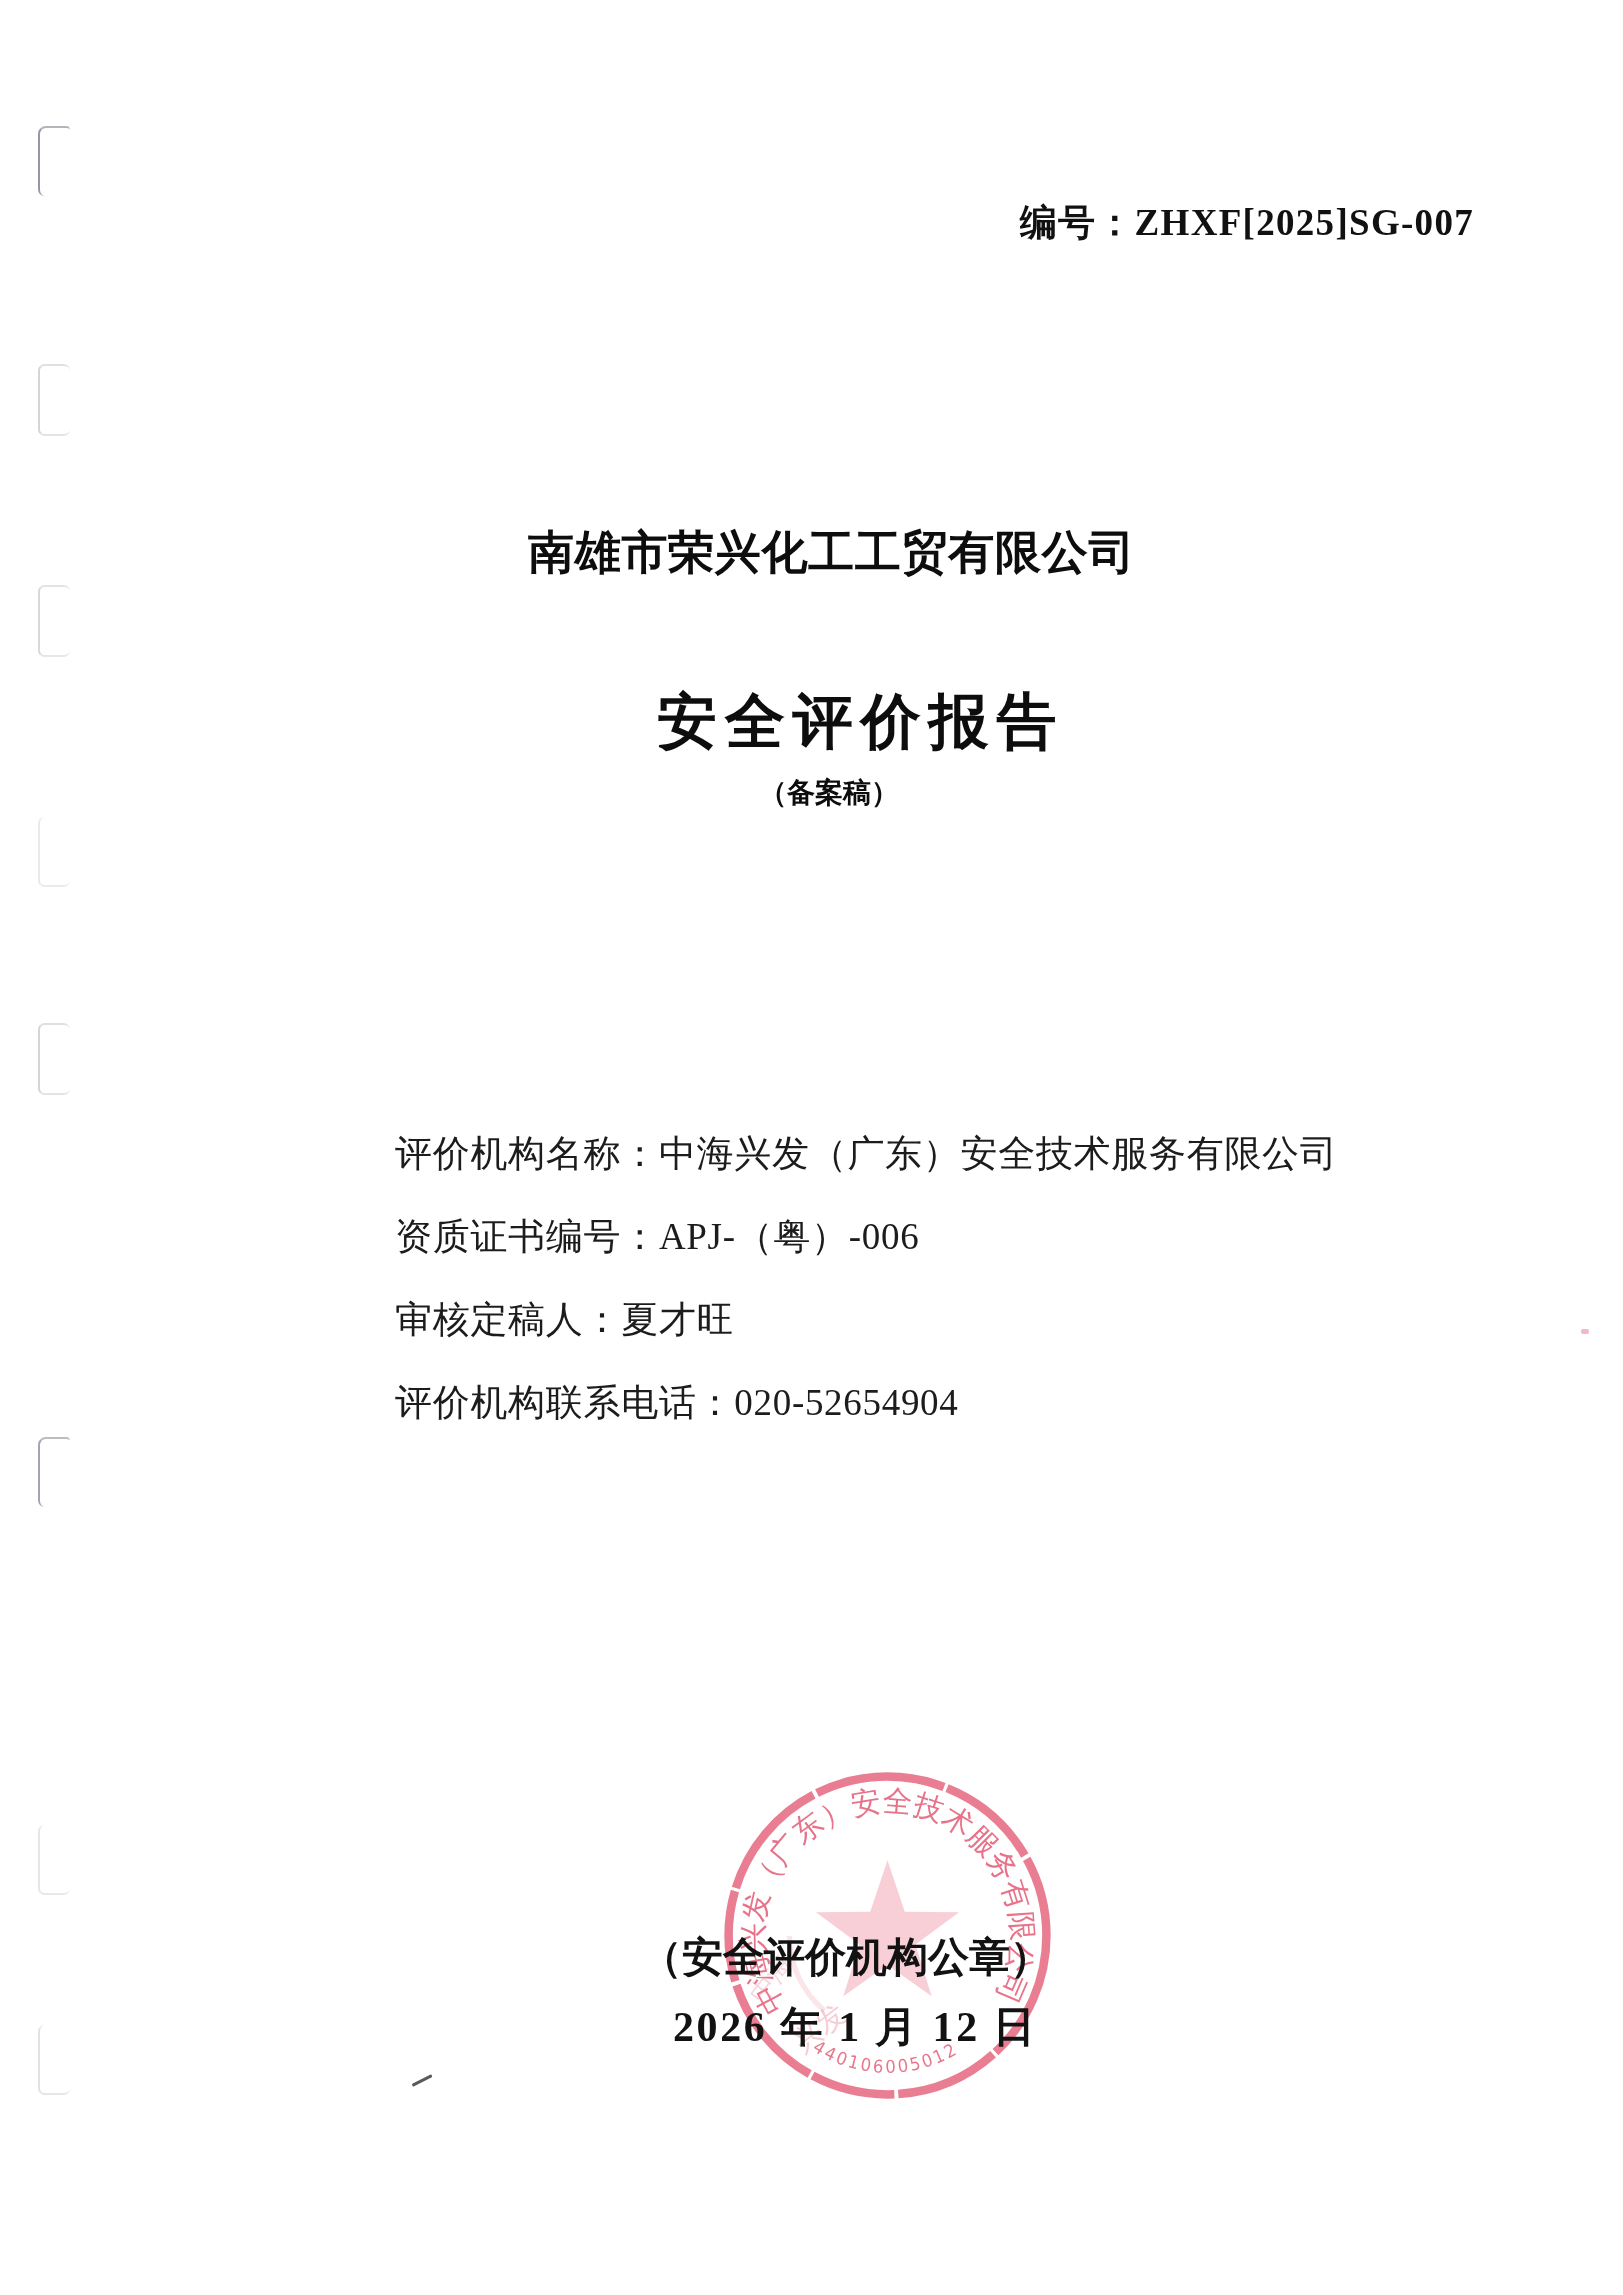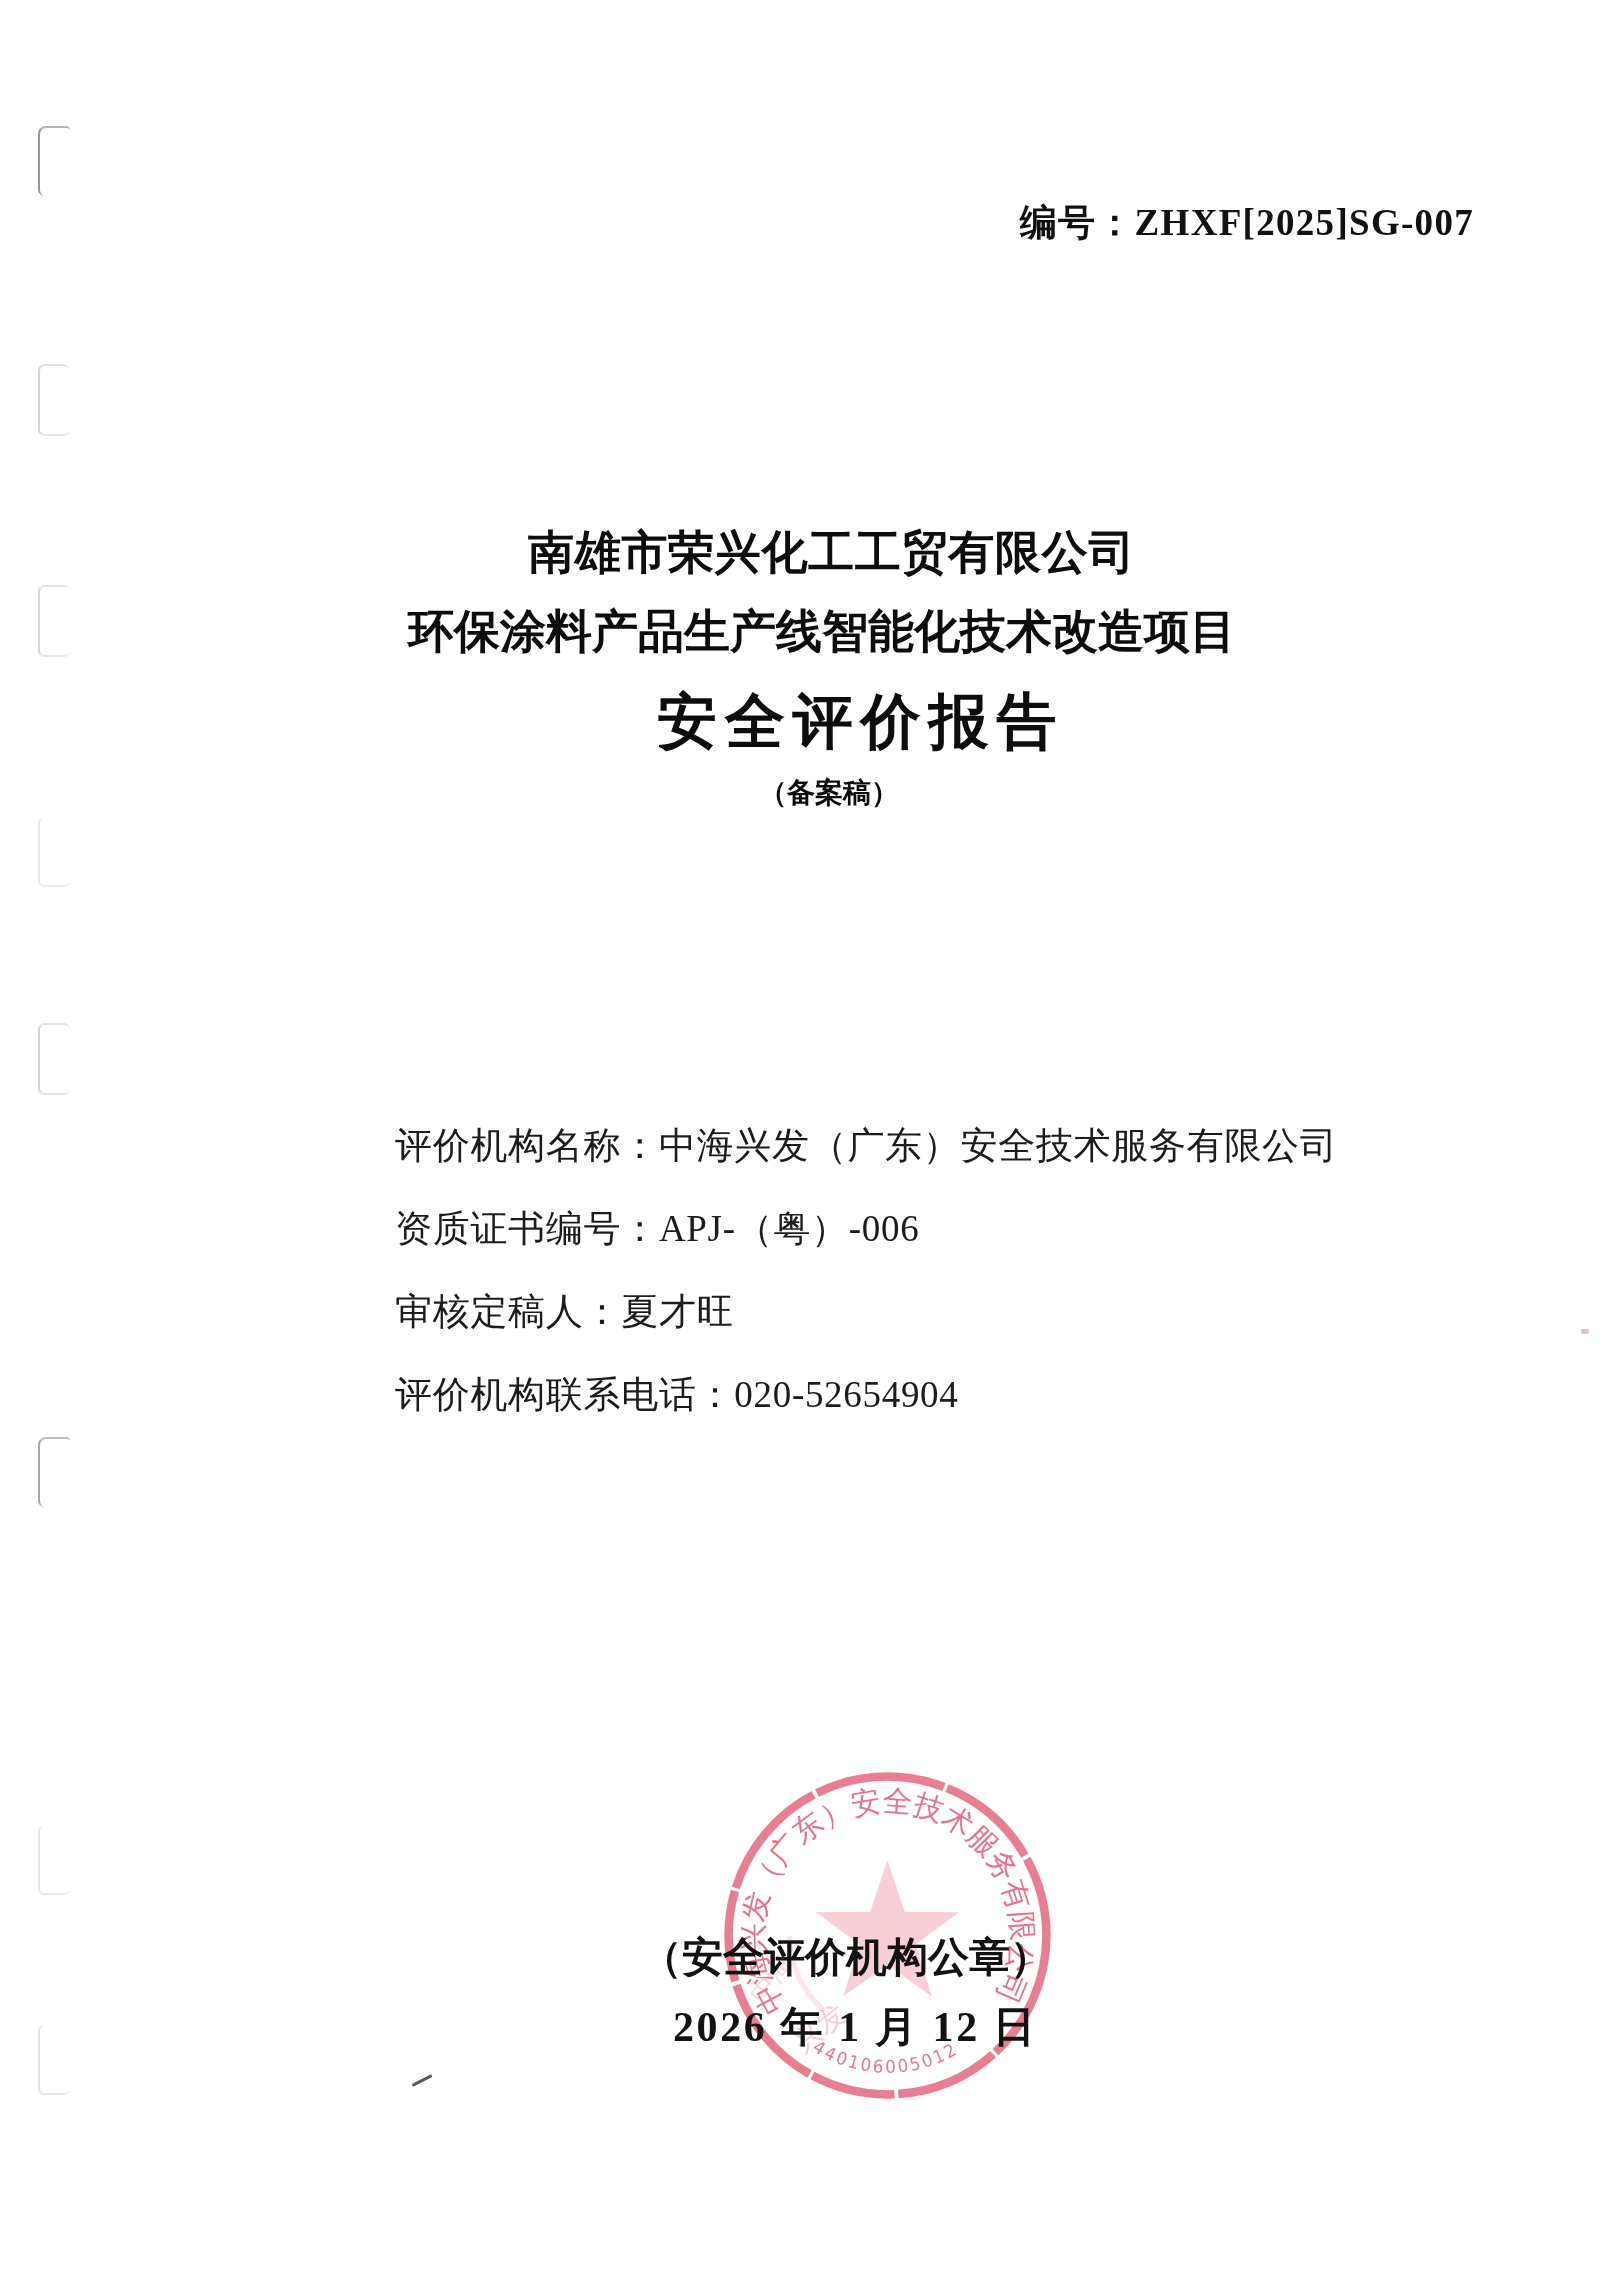--- a/index.html
+++ b/index.html
@@ -64,21 +64,21 @@
 
   
   .fields {
     position: absolute;
     top: 1127px; left: 395px;
     z-index: 3;
   }
   .field-line {
     height: 37px;
     line-height: 37px;
-    margin: 0 0 46px 0;
+    margin: 8px 0 46px 0;
     font-size: 37px;
     font-weight: 400;
     letter-spacing: 0.7px;
     font-family: "Liberation Serif", "DejaVu Serif", serif;
     color: #1c1c1c;
     white-space: nowrap;
   }
 
   
   .stamp {
@@ -148,21 +148,20 @@
   }
 </style>
 </head>
 <body>
 
 <div id="page">
 
   <div class="abs serial">编号：ZHXF[2025]SG-007</div>
 
   <div class="abs company-title">南雄市荣兴化工工贸有限公司</div>
-  <div class="abs project-title">环保涂料产品生产线智能化技术改造项目</div>
   <div class="abs report-title">安全评价报告</div>
   <div class="abs draft-note">（备案稿）</div>
 
   <div class="fields">
     <div class="field-line">评价机构名称：中海兴发（广东）安全技术服务有限公司</div>
     <div class="field-line">资质证书编号：APJ-（粤）-006</div>
     <div class="field-line">审核定稿人：夏才旺</div>
     <div class="field-line">评价机构联系电话：020-52654904</div>
   </div>
 

